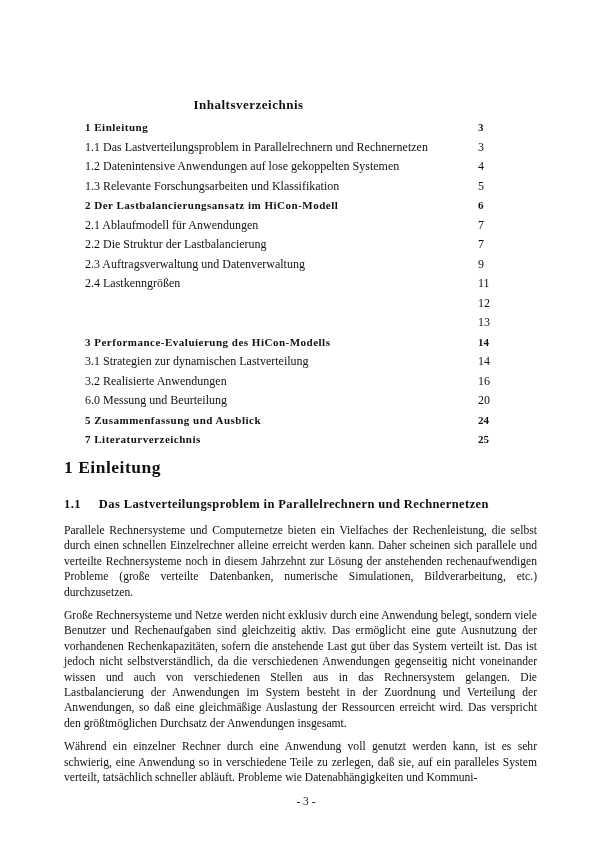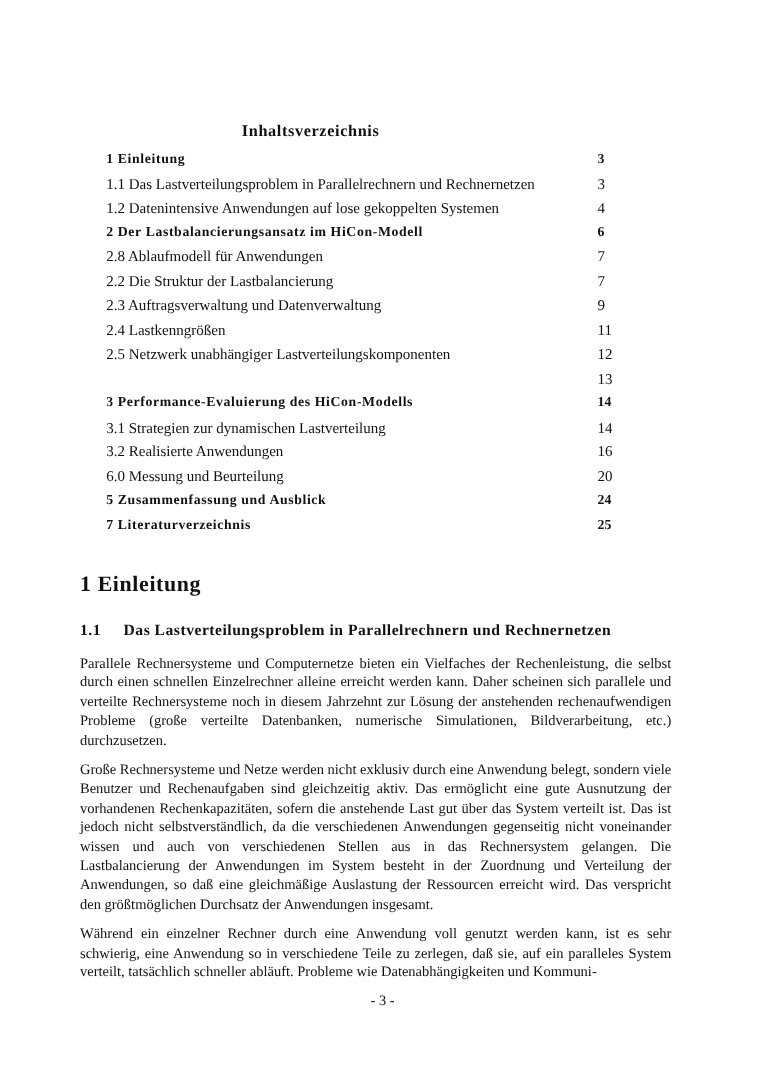--- a/index.html
+++ b/index.html
@@ -108,42 +108,45 @@
       <span class="pg">3</span>
     </li>
     <li class="toc-row">
       <span>1.1 Das Lastverteilungsproblem in Parallelrechnern und Rechnernetzen</span>
       <span class="pg">3</span>
     </li>
     <li class="toc-row">
       <span>1.2 Datenintensive Anwendungen auf lose gekoppelten Systemen</span>
       <span class="pg">4</span>
     </li>
+    <li class="toc-row">
+      <span>1.3 Relevante Forschungsarbeiten und Klassifikation</span>
+      <span class="pg">5</span>
+    </li>
     <li class="toc-row bold">
       <span>2 Der Lastbalancierungsansatz im HiCon-Modell</span>
       <span class="pg">6</span>
     </li>
     <li class="toc-row">
-      <span>2.8 Ablaufmodell für Anwendungen</span>
+      <span>2.1 Ablaufmodell für Anwendungen</span>
       <span class="pg">7</span>
     </li>
     <li class="toc-row">
       <span>2.2 Die Struktur der Lastbalancierung</span>
       <span class="pg">7</span>
     </li>
     <li class="toc-row">
       <span>2.3 Auftragsverwaltung und Datenverwaltung</span>
       <span class="pg">9</span>
     </li>
     <li class="toc-row">
       <span>2.4 Lastkenngrößen</span>
       <span class="pg">11</span>
     </li>
     <li class="toc-row">
-      <span>2.5 Netzwerk unabhängiger Lastverteilungskomponenten</span>
       <span class="pg">12</span>
     </li>
     <li class="toc-row">
       <span class="pg">13</span>
     </li>
     <li class="toc-row bold">
       <span>3 Performance-Evaluierung des HiCon-Modells</span>
       <span class="pg">14</span>
     </li>
     <li class="toc-row">

